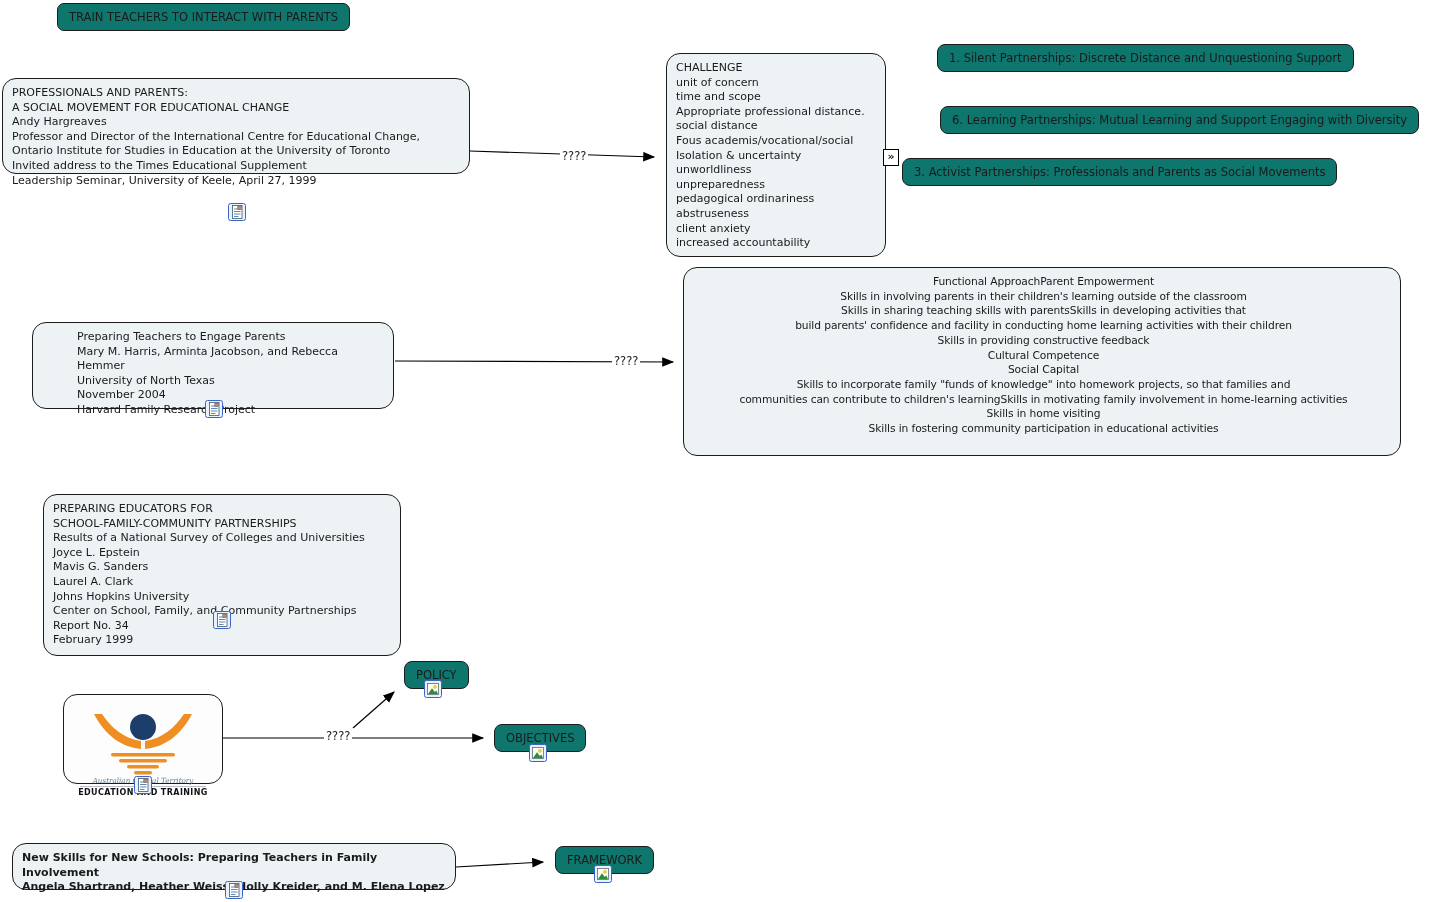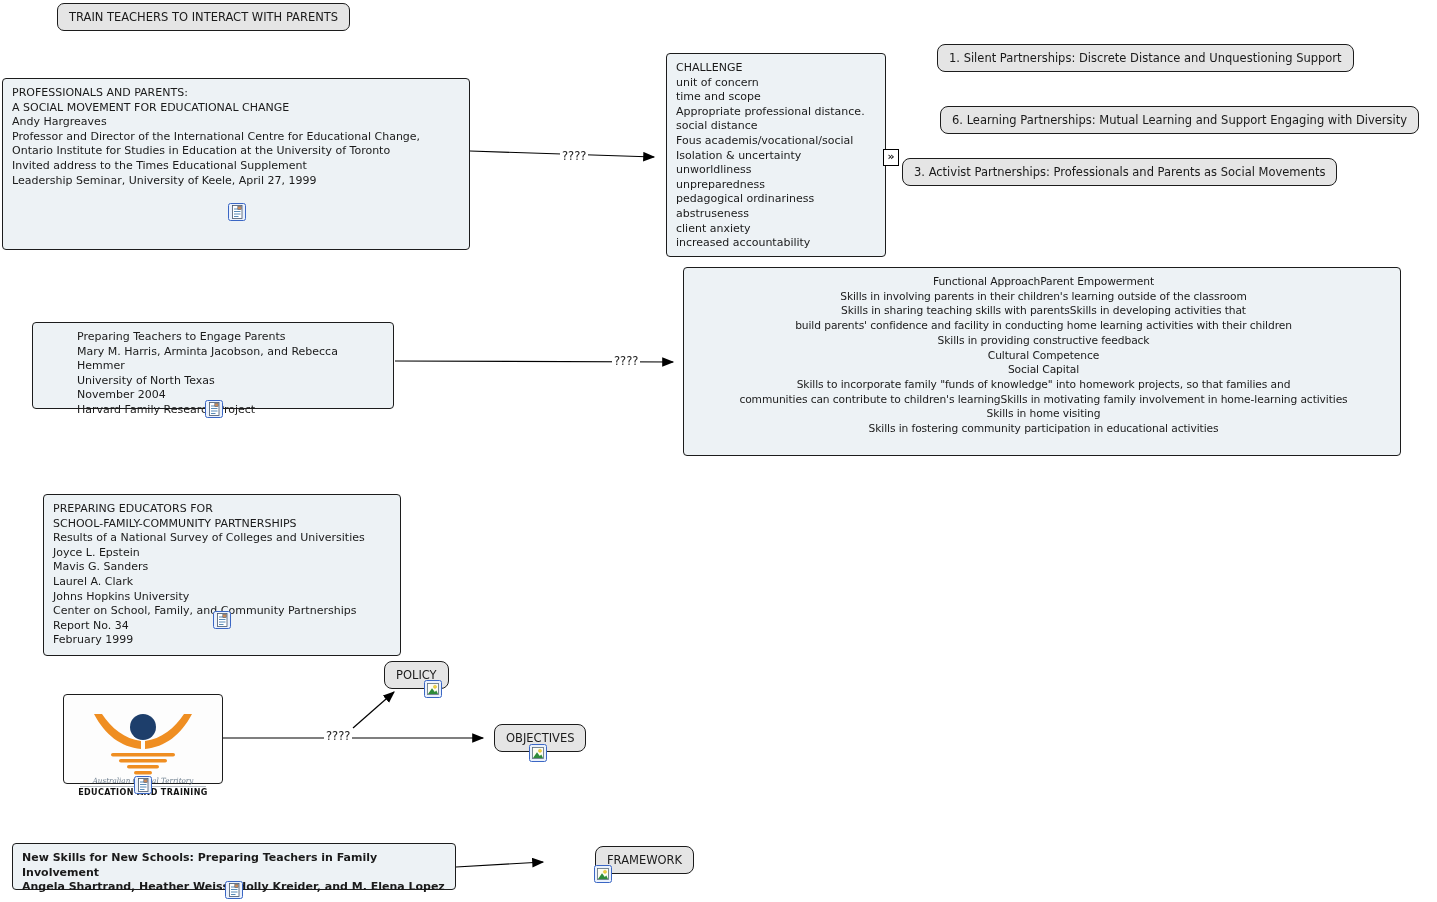--- a/index.html
+++ b/index.html
@@ -1,26 +1,26 @@
 <!DOCTYPE html>
 <html><head>
 <meta charset="utf-8">
 <style>
   html,body{margin:0;padding:0;background:#fff;}
   #canvas{
     position:relative;width:1437px;height:902px;background:#ffffff;
     font-family:"DejaVu Sans","Liberation Sans",sans-serif;color:#1a1a1a;overflow:hidden;
   }
   .node{
-    position:absolute;background:#edf2f5;border:1px solid #1c1c1c;border-radius:4px;
+    position:absolute;background:#edf2f5;border:1px solid #1c1c1c;border-radius:14px;
     font-size:11px;line-height:14.6px;padding:7px 6px 7px 9px;white-space:pre-line;
     box-sizing:border-box;z-index:2;
   }
   .pill{
-    position:absolute;background:#e5e5e5;border:1px solid #1c1c1c;border-radius:8px;
+    position:absolute;background:#0f766e;border:1px solid #1c1c1c;border-radius:8px;
     font-size:11.5px;line-height:16px;padding:5px 11px;white-space:nowrap;z-index:2;box-sizing:border-box;
   }
   .link-label{
     position:absolute;background:#ffffff;font-size:11.5px;line-height:14px;
     padding:0 2px;z-index:2;white-space:nowrap;
   }
   .res-icon{position:absolute;width:18px;height:18px;z-index:4;display:block;}
   .expand-widget{
     position:absolute;left:883px;top:149px;width:14px;height:15px;background:#fff;
     border:1px solid #000;font-size:11px;line-height:14px;text-align:center;z-index:3;
@@ -42,21 +42,21 @@
     </defs>
     <line x1="470" y1="151" x2="654" y2="157" stroke="#000" stroke-width="1.2" marker-end="url(#arrh)"></line>
     <line x1="395" y1="361" x2="673" y2="362" stroke="#000" stroke-width="1.2" marker-end="url(#arrh)"></line>
     <line x1="223" y1="738" x2="483" y2="738" stroke="#000" stroke-width="1.2" marker-end="url(#arrh)"></line>
     <line x1="353" y1="728" x2="394" y2="692" stroke="#000" stroke-width="1.2" marker-end="url(#arrh)"></line>
     <line x1="456" y1="867" x2="543" y2="862" stroke="#000" stroke-width="1.2" marker-end="url(#arrh)"></line>
   </svg>
 
   <div class="pill" style="left:57px;top:3px;border-radius:7px;">TRAIN TEACHERS TO INTERACT WITH PARENTS</div>
 
-  <div class="node" style="left:2px;top:78px;width:468px;height:172px;">PROFESSIONALS AND PARENTS:
+  <div class="node" style="left:2px;top:78px;width:468px;height:96px;">PROFESSIONALS AND PARENTS:
 A SOCIAL MOVEMENT FOR EDUCATIONAL CHANGE
 Andy Hargreaves
 Professor and Director of the International Centre for Educational Change,
 Ontario Institute for Studies in Education at the University of Toronto
 Invited address to the Times Educational Supplement
 Leadership Seminar, University of Keele, April 27, 1999</div>
 
   <div class="node" style="left:666px;top:53px;width:220px;height:204px;">CHALLENGE
 unit of concern
 time and scope
@@ -116,28 +116,28 @@
       <rect x="47" y="43" width="64" height="3.6" rx="1.8" fill="#ef8e22"></rect>
       <rect x="55" y="49" width="48" height="3.6" rx="1.8" fill="#ef8e22"></rect>
       <rect x="63" y="55" width="32" height="3.6" rx="1.8" fill="#ef8e22"></rect>
       <rect x="70" y="61" width="18" height="3.4" rx="1.7" fill="#ef8e22"></rect>
       <text x="79" y="73" text-anchor="middle" font-size="7.2" font-style="italic" font-family="DejaVu Serif, Liberation Serif, serif" fill="#6b7c8c">Australian Capital Territory</text>
       <line x1="16" y1="76.5" x2="142" y2="76.5" stroke="#9aa4ad" stroke-width="0.7"></line>
       <text x="79" y="85" text-anchor="middle" font-size="8" font-weight="bold" font-family="DejaVu Sans, Liberation Sans, sans-serif" fill="#111" letter-spacing="0.4">EDUCATION AND TRAINING</text>
     </svg>
   </div>
 
-  <div class="pill" style="left:384px;top:661px;">POLICY</div>
+  <div class="pill" style="left:404px;top:661px;">POLICY</div>
 
   <div class="pill" style="left:494px;top:724px;">OBJECTIVES</div>
 
   <div class="node" style="left:12px;top:843px;width:444px;height:47px;font-weight:bold;">New Skills for New Schools: Preparing Teachers in Family Involvement
 Angela Shartrand, Heather Weiss, Holly Kreider, and M. Elena Lopez</div>
 
-  <div class="pill" style="left:555px;top:846px;margin-left:40px;">FRAMEWORK</div>
+  <div class="pill" style="left:555px;top:846px;">FRAMEWORK</div>
 
   <div class="link-label" style="left:560px;top:149px;">????</div>
   <div class="link-label" style="left:612px;top:354px;">????</div>
   <div class="link-label" style="left:324px;top:729px;">????</div>
 
   <svg class="res-icon" style="left:228px;top:203px;" viewBox="0 0 18 18">
     <rect x="0.5" y="0.5" width="17" height="17" rx="2" fill="#eaf1fc" stroke="#3a66c4"></rect>
     <rect x="4.5" y="2.5" width="9.5" height="13" fill="#ffffff" stroke="#44546a" stroke-width="0.8"></rect>
     <line x1="6" y1="6" x2="12.5" y2="6" stroke="#2e6da4" stroke-width="0.8"></line>
     <line x1="6" y1="8.5" x2="12.5" y2="8.5" stroke="#2e6da4" stroke-width="0.8"></line>

